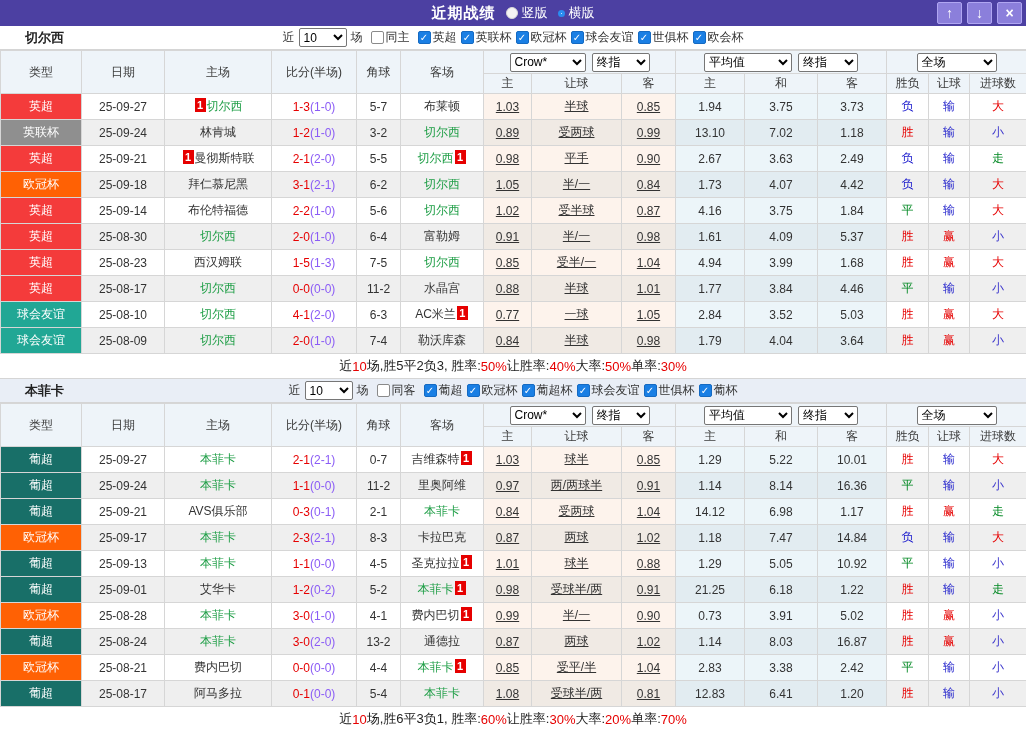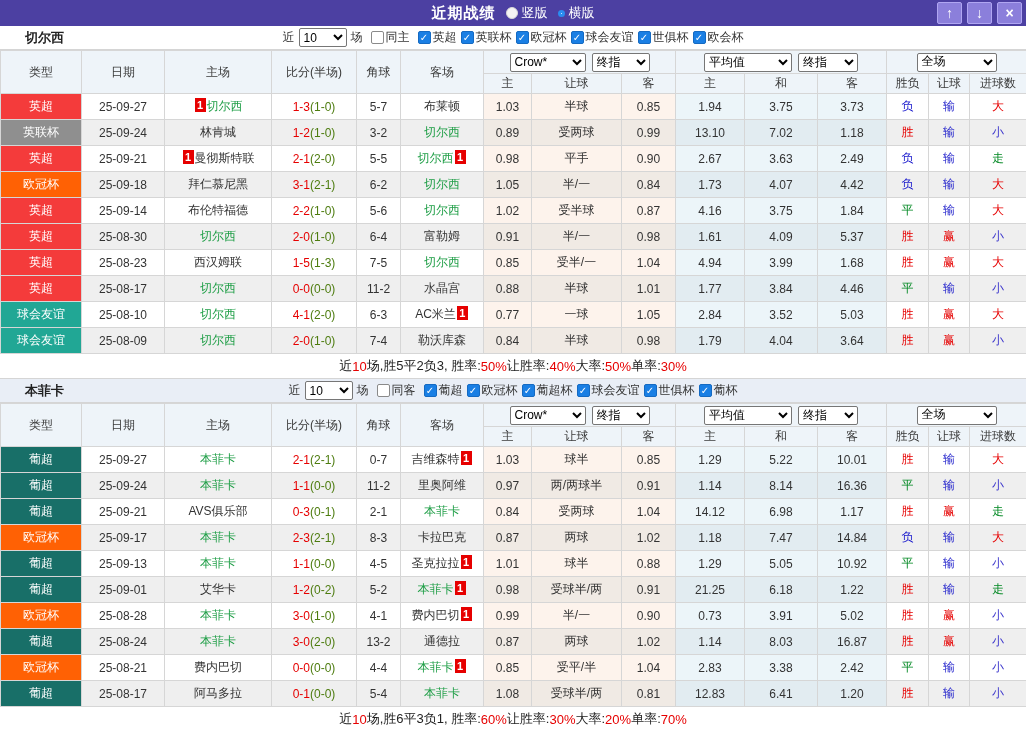--- a/index.html
+++ b/index.html
@@ -26,31 +26,31 @@
   .cb.unchecked { background:#fff; border:1px solid #8a8a8a; border-radius:2px; }
   .cb.checked { background:#1a7fe4; border:1px solid #156ac2; color:#fff; border-radius:2px; font-weight:bold; }
   
   table.grid { width:1026px; table-layout:fixed; border-collapse:collapse; }
   th, td { border:1px solid #d6d6d6; text-align:center; padding:0; white-space:nowrap; overflow:hidden; font-weight:normal; }
   thead th { background:#eef4f9; color:#3a3a3a; }
   tr.hA th { height:23px; }
   tr.hB th { height:20px; }
   .ddzone { background:#eef4f9; }
   .dd { margin:0 3px; }
-  .s-odds { width:76px; } .s-odds2 { width:58px; } .s-avg { width:88px; } .s-avg2 { width:60px; } .s-scope { width:80px;font-family:Liberation Mono, monospace; }
+  .s-odds { width:76px; } .s-odds2 { width:58px; } .s-avg { width:88px; } .s-avg2 { width:60px; } .s-scope { width:80px; }
   tbody td { height:26px; }
   tbody tr.alt td { background:#efefef; }
-  tbody tr td.ga { background:#fdf3ec; }
+  tbody tr td.ga { background:#fdf3ec;text-decoration:underline; }
   tbody tr.alt td.ga { background:#f0eae4; }
   tbody tr td.gb { background:#ecf5f9; }
   tbody tr.alt td.gb { background:#e2ecf1;text-align:center; }
   td.league { color:#fff; font-size:12px; }
   .focus { color:#1e9e46; }
   .ft { color:#e60000; }
-  .ht { color:#4d7c0f; }
+  .ht { color:#8b5cf6; }
   .card { display:inline-block; background:#e60000; color:#fff; font-size:11px; font-weight:bold; width:11px; height:14px; line-height:14px; text-align:center; vertical-align:1px; margin:0 1px; }
   
   .summary-row { height:25px; display:flex; align-items:center; justify-content:center; font-size:13px; color:#222; border-bottom:1px solid #d5d5d5; }
   .summary-row .red { color:#e60000; }
 </style>
 </head>
 <body>
 
 <div class="titlebar">
   <div class="tb-center">

